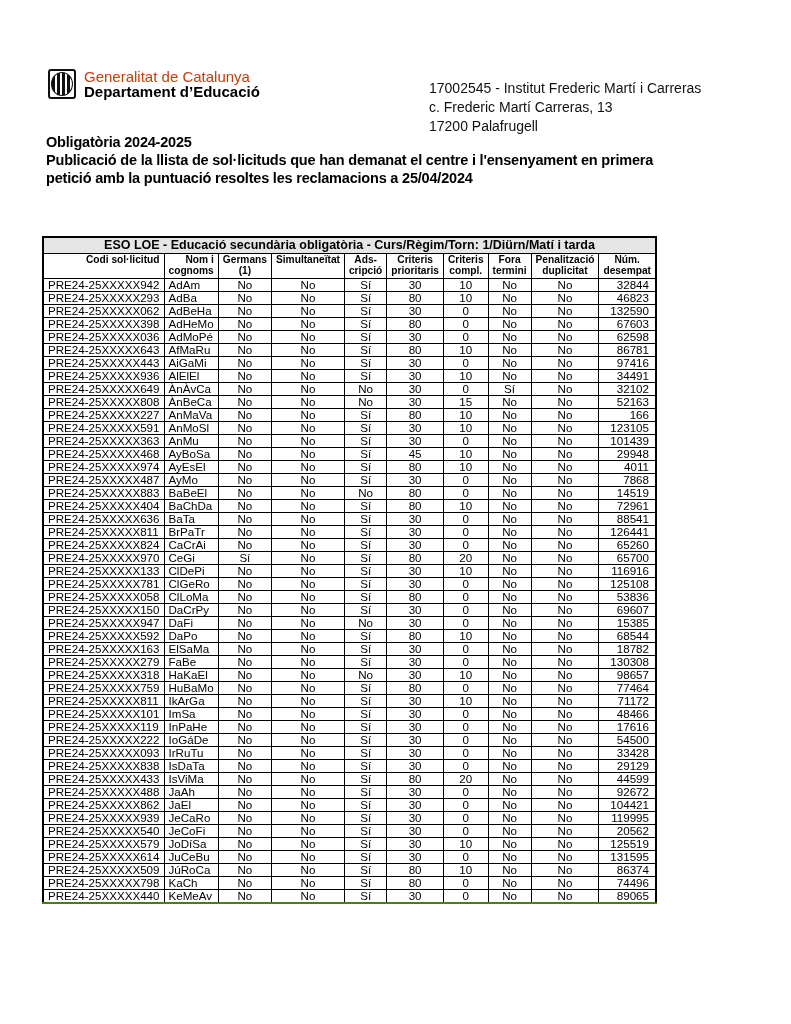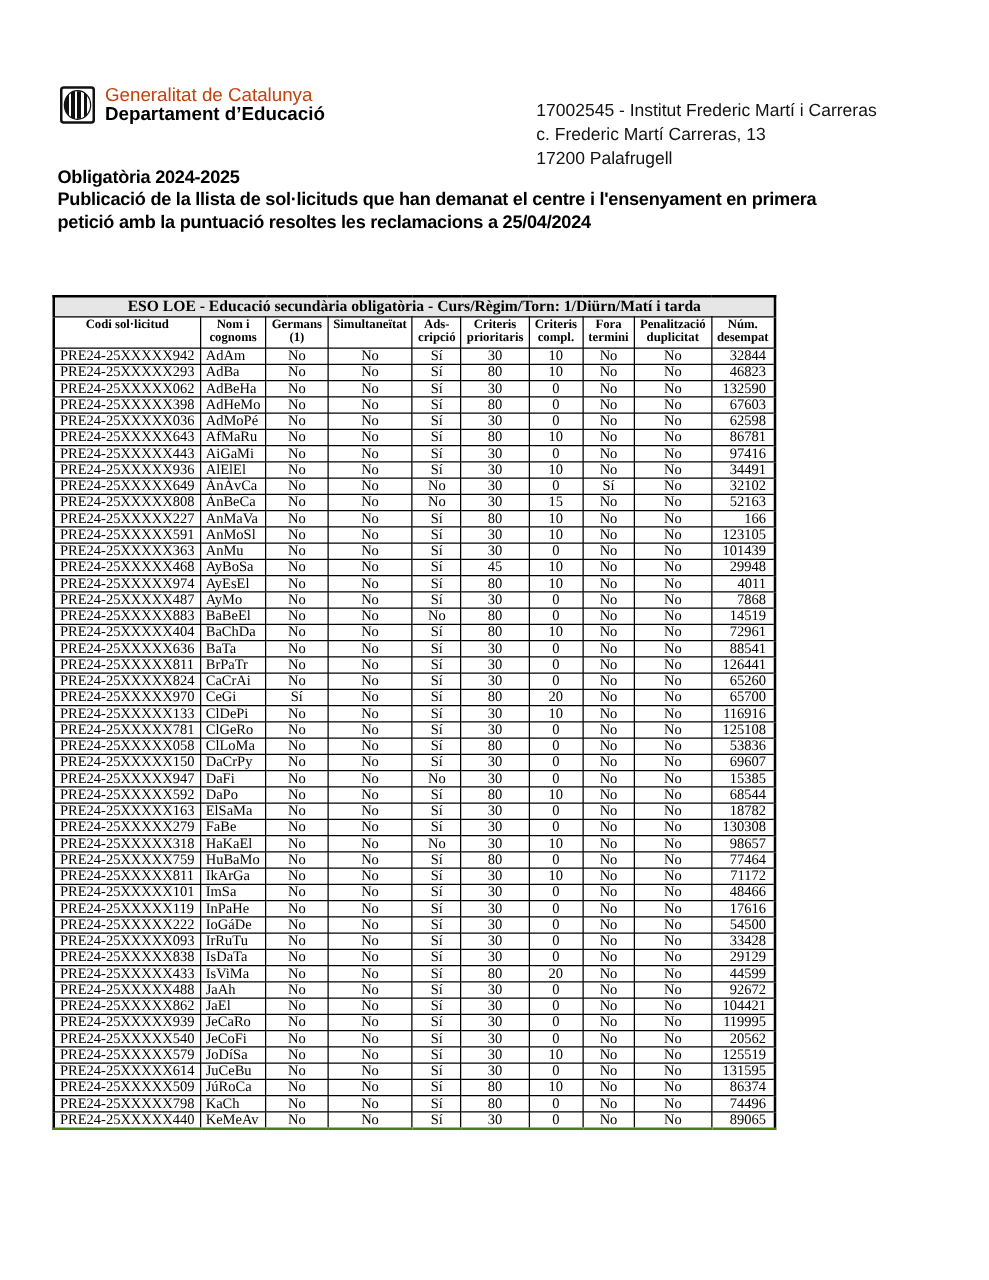--- a/index.html
+++ b/index.html
@@ -6,25 +6,25 @@
   body { width: 791px; height: 1024px; position: relative; font-family: "Liberation Sans", sans-serif; color: #000; overflow: hidden; }
   .logo { position: absolute; left: 48px; top: 69px; display: flex; align-items: center; }
   .logo-mark { width: 28px; height: 30px; border: 2px solid #111; border-radius: 3px; box-sizing: border-box; display: flex; align-items: center; justify-content: center; background: #fff; }
   .logo-mark .ring { width: 22px; height: 24px; border-radius: 50%; background: repeating-linear-gradient(90deg, #111 0 3px, #fff 3px 5px); border: 1px solid #111; box-sizing: border-box; }
   .logo-text { margin-left: 8px; line-height: 15px; }
   .logo-line1 { font-size: 15px; color: #c2410c; }
   .logo-line2 { font-size: 15px; font-weight: bold; }
   .center-info { position: absolute; left: 429px; top: 63px; font-size: 14px; line-height: 19px; color: #111; margin-top: 16px; }
   .titles { position: absolute; left: 46px; top: 133px; width: 720px; }
   .titles div { font-weight: bold; font-size: 14.5px; line-height: 18px; letter-spacing: -0.2px; }
-  table { position: absolute; left: 42px; top: 236px; border-collapse: collapse; width: 568px; font-size: 11.6px; font-family: Liberation Serif, serif; }
+  table { position: absolute; left: 42px; top: 236px; border-collapse: collapse; width: 568px; font-size: 11.6px; }
   td, th { border: 1px solid #000; padding: 0 4px; height: 12px; line-height: 12px; white-space: nowrap; }
   .band th { background: #e6e6e6; font-size: 12.5px; font-weight: bold; height: 15px; line-height: 15px; border-top: 2px solid #000; border-left: 2px solid #000; border-right: 2px solid #000; }
   .head th { font-size: 10.2px; font-weight: bold; line-height: 11px; height: 24px; vertical-align: top; text-align: center; }
-  .head th.left { text-align: center; }
+  .head th.left { text-align: right; }
   td { text-align: center; }
   td.left { text-align: left; }
   td.num { text-align: right; padding-right: 6px; }
   tr td:first-child, tr th:first-child { border-left: 2px solid #000; }
   tr td:last-child, tr th:last-child { border-right: 2px solid #000; }
   tbody tr:last-child td { border-bottom: 2px solid #4d7c0f; }
 </style>
 </head>
 <body>
 

